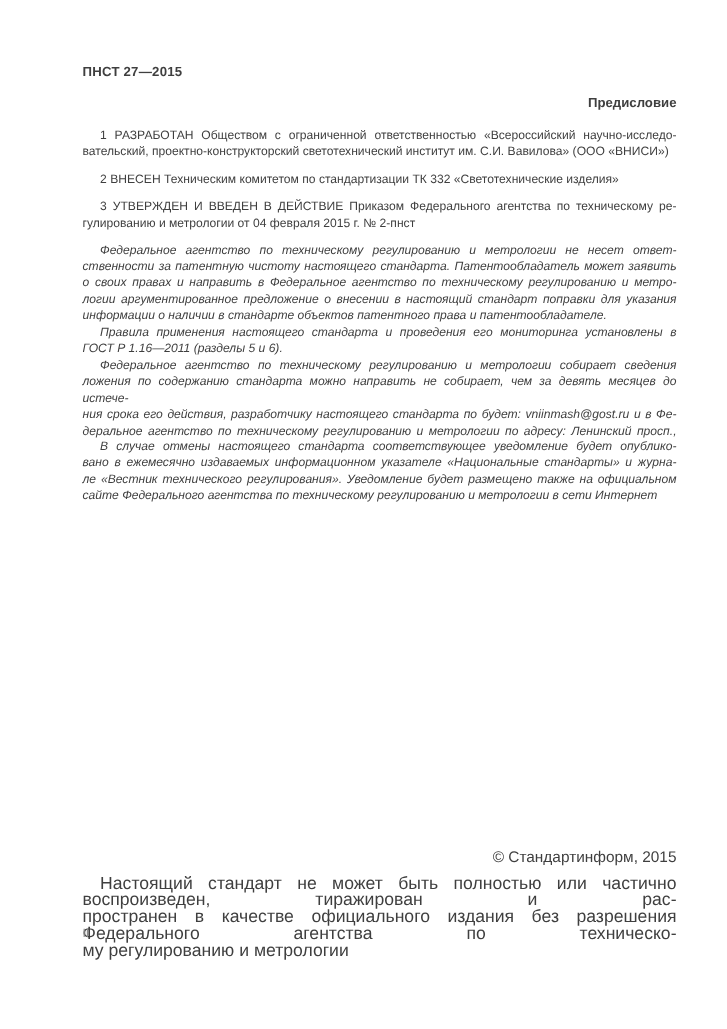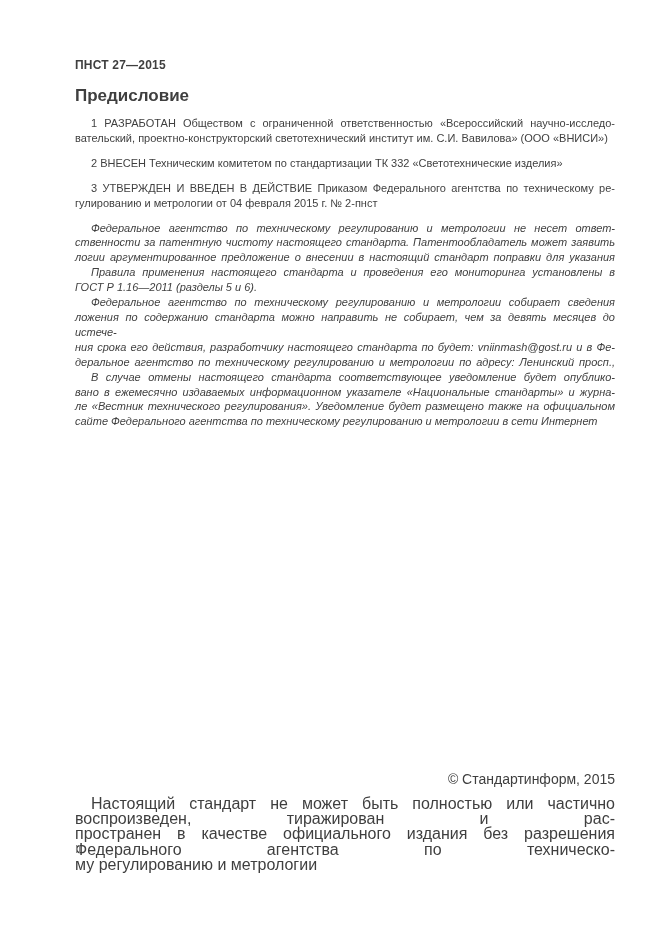--- a/index.html
+++ b/index.html
@@ -10,21 +10,21 @@
     -webkit-font-smoothing: antialiased;
   }
   .page { position: absolute; inset: 0; background: #ffffff; overflow: hidden; padding-left: 46px; }
 
   .running-header {
     position: absolute; left: 75px; top: 58px;
     font-size: 12px; font-weight: bold; letter-spacing: 0.2px;
   }
   .doc-title {
     position: absolute; left: 75px; top: 86px; width: 540px; margin: 0;
-    text-align: left; font-size: 17px; font-weight: bold;
+    text-align: right; font-size: 12px; font-weight: bold;
   }
   .foreword {
     position: absolute; left: 75px; top: 116px; width: 540px;
     font-size: 11px; line-height: 14.9px;
   }
   .para.gap { margin-top: 10px; }
   .para.italic { font-style: italic; }
   .line { text-align: justify; text-align-last: justify; }
   .line.last { text-align-last: left; }
   .line.first { text-indent: 16px; }
@@ -58,21 +58,23 @@
       <div class="para normal gap">
         <div class="line first last">2 ВНЕСЕН Техническим комитетом по стандартизации ТК 332 «Светотехнические изделия»</div>
       </div>
       <div class="para normal gap">
         <div class="line first">3 УТВЕРЖДЕН И ВВЕДЕН В ДЕЙСТВИЕ Приказом Федерального агентства по техническому ре-</div>
         <div class="line last">гулированию и метрологии от 04 февраля 2015 г. № 2-пнст</div>
       </div>
       <div class="para italic gap">
         <div class="line first">Федеральное агентство по техническому регулированию и метрологии не несет ответ-</div>
         <div class="line">ственности за патентную чистоту настоящего стандарта. Патентообладатель может заявить</div>
+        <div class="line">о своих правах и направить в Федеральное агентство по техническому регулированию и метро-</div>
         <div class="line">логии аргументированное предложение о внесении в настоящий стандарт поправки для указания</div>
+        <div class="line last">информации о наличии в стандарте объектов патентного права и патентообладателе.</div>
       </div>
       <div class="para italic">
         <div class="line first">Правила применения настоящего стандарта и проведения его мониторинга установлены в</div>
         <div class="line last">ГОСТ Р 1.16—2011 (разделы 5 и 6).</div>
       </div>
       <div class="para italic">
         <div class="line first">Федеральное агентство по техническому регулированию и метрологии собирает сведения</div>
         <div class="line">ложения по содержанию стандарта можно направить не собирает, чем за девять месяцев до истече-</div>
         <div class="line">ния срока его действия, разработчику настоящего стандарта по будет: vniinmash@gost.ru и в Фе-</div>
         <div class="line">деральное агентство по техническому регулированию и метрологии по адресу: Ленинский просп.,</div>

